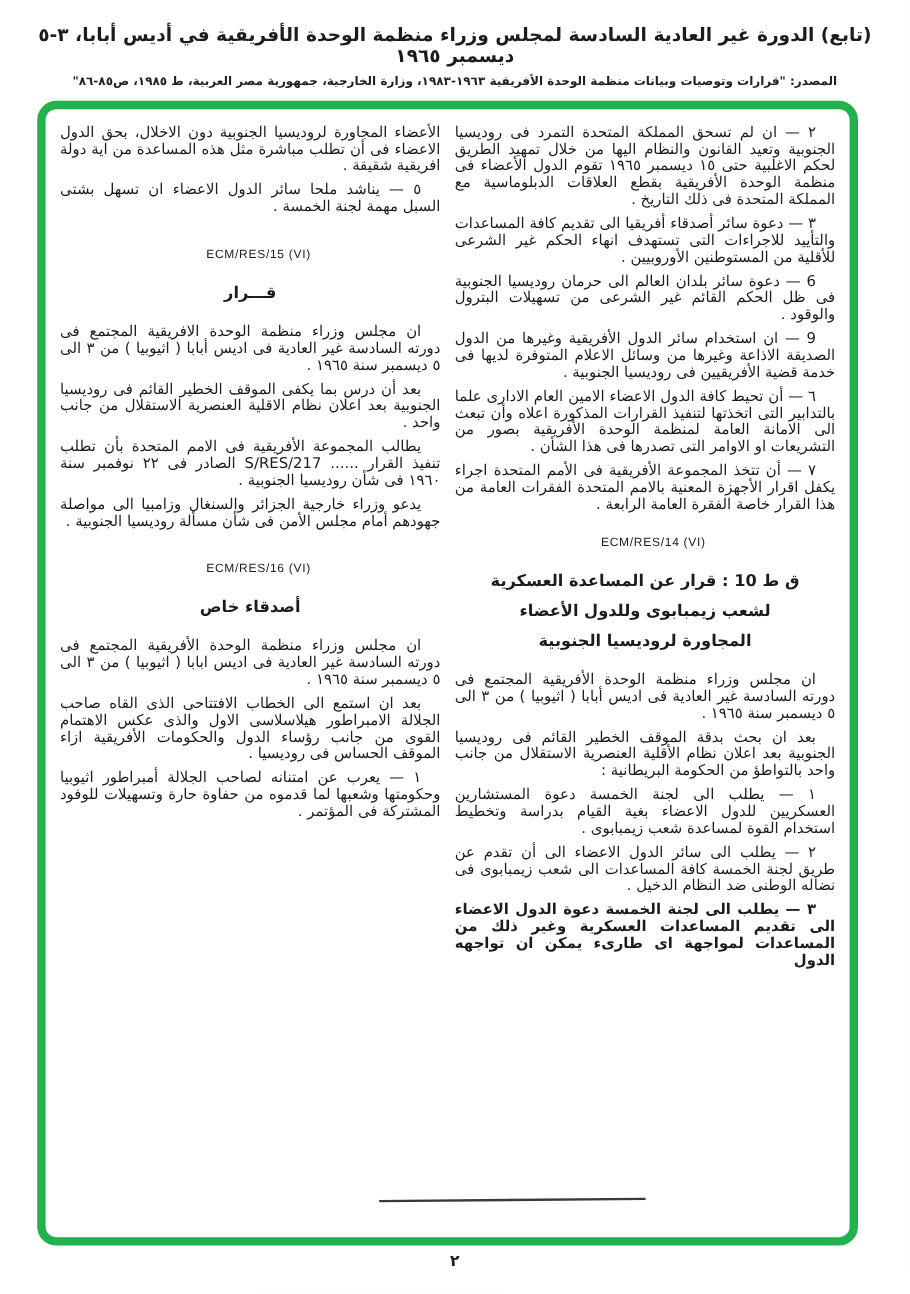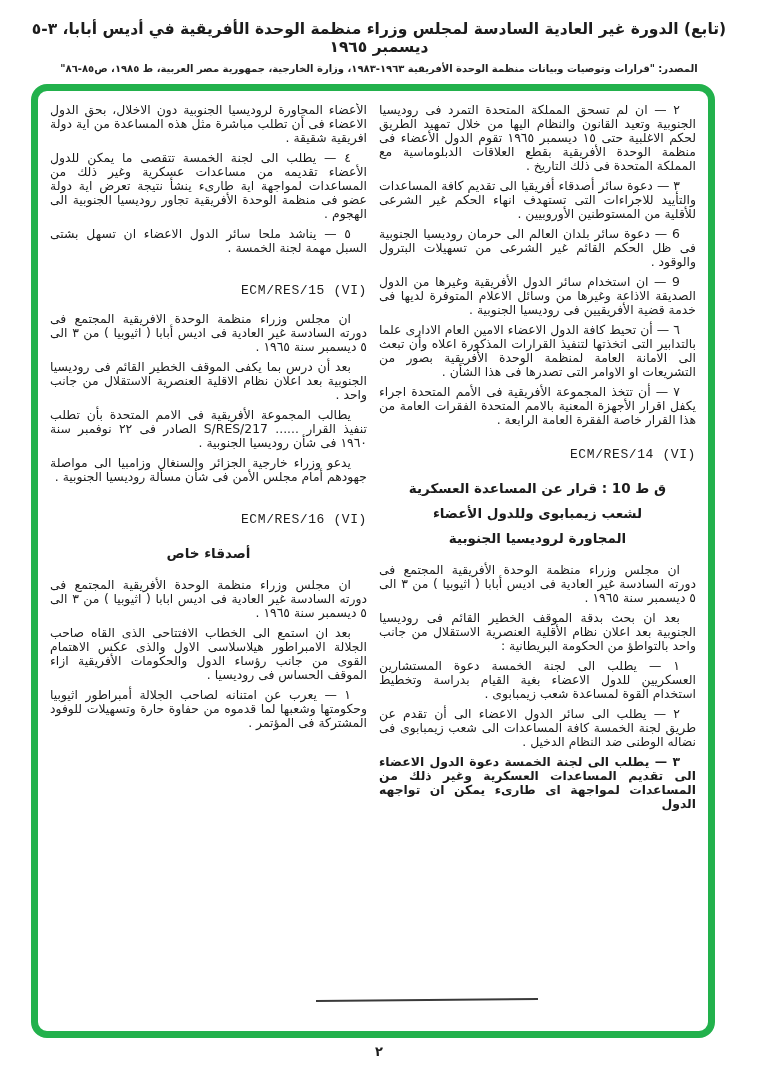--- a/index.html
+++ b/index.html
@@ -31,22 +31,22 @@
   .col{width:50%;box-sizing:border-box;}
 
   .para{
     margin:0 0 6px 0;direction:rtl;text-align:justify;
     font-size:12.4px;line-height:14px;text-indent:16px;
   }
   .para.cont{text-indent:0;}
   .para.bold{font-weight:bold;}
 
   .res-label{
-    direction:ltr;text-align:right;unicode-bidi:plaintext;
-    font-family:Liberation Mono, monospace;font-size:13px;letter-spacing:0.6px;
+    direction:ltr;text-align:center;unicode-bidi:plaintext;
+    font-family:Liberation Sans, sans-serif;font-size:10px;letter-spacing:0.6px;
     margin:20px 0 14px 0;padding-right:0;padding-left:14px;
   }
   .col-left .res-label{margin-top:28px;}
 
   .res-heading{
     direction:rtl;text-align:center;font-weight:bold;font-size:13.5px;
     line-height:25px;margin:0 0 12px 0;white-space:pre-line;
   }
 
   .end-rule{
@@ -85,23 +85,23 @@
 المجاورة لروديسيا الجنوبية</div>
         <p class="para">ان مجلس وزراء منظمة الوحدة الأفريقية المجتمع فى دورته السادسة غير العادية فى اديس أبابا ( اثيوبيا ) من ٣ الى ٥ ديسمبر سنة ١٩٦٥ .</p>
         <p class="para">بعد ان بحث بدقة الموقف الخطير القائم فى روديسيا الجنوبية بعد اعلان نظام الأقلية العنصرية الاستقلال من جانب واحد بالتواطؤ من الحكومة البريطانية :</p>
         <p class="para">١ — يطلب الى لجنة الخمسة دعوة المستشارين العسكريين للدول الاعضاء بغية القيام بدراسة وتخطيط استخدام القوة لمساعدة شعب زيمبابوى .</p>
         <p class="para">٢ — يطلب الى سائر الدول الاعضاء الى أن تقدم عن طريق لجنة الخمسة كافة المساعدات الى شعب زيمبابوى فى نضاله الوطنى ضد النظام الدخيل .</p>
         <p class="para bold">٣ — يطلب الى لجنة الخمسة دعوة الدول الاعضاء الى تقديم المساعدات العسكرية وغير ذلك من المساعدات لمواجهة اى طارىء يمكن ان تواجهه الدول</p>
       </section>
 
       <section class="col col-left">
         <p class="para cont">الأعضاء المجاورة لروديسيا الجنوبية دون الاخلال، بحق الدول الاعضاء فى أن تطلب مباشرة مثل هذه المساعدة من اية دولة افريقية شقيقة .</p>
-        <p class="para">٤ — يطلب الى لجنة الخمسة تتقصى ما يمكن للدول الأعضاء تقديمه من مساعدات عسكرية وغير ذلك من المساعدات لمواجهة اية طارىء ينشأ نتيجة تعرض اية دولة عضو فى منظمة الوحدة الأفريقية تجاور روديسيا الجنوبية الى الهجوم .</p>
         <p class="para">٥ — يناشد ملحا سائر الدول الاعضاء ان تسهل بشتى السبل مهمة لجنة الخمسة .</p>
         <p class="res-label">ECM/RES/15 (VI)</p>
+        <div class="res-heading">قـــرار</div>
         <p class="para">ان مجلس وزراء منظمة الوحدة الافريقية المجتمع فى دورته السادسة غير العادية فى اديس أبابا ( اثيوبيا ) من ٣ الى ٥ ديسمبر سنة ١٩٦٥ .</p>
         <p class="para">بعد أن درس بما يكفى الموقف الخطير القائم فى روديسيا الجنوبية بعد اعلان نظام الاقلية العنصرية الاستقلال من جانب واحد .</p>
         <p class="para">يطالب المجموعة الأفريقية فى الامم المتحدة بأن تطلب تنفيذ القرار ...... S/RES/217 الصادر فى ٢٢ نوفمبر سنة ١٩٦٠ فى شأن روديسيا الجنوبية .</p>
         <p class="para">يدعو وزراء خارجية الجزائر والسنغال وزامبيا الى مواصلة جهودهم أمام مجلس الأمن فى شأن مسألة روديسيا الجنوبية .</p>
         <p class="res-label">ECM/RES/16 (VI)</p>
         <div class="res-heading">أصدقاء خاص</div>
         <p class="para">ان مجلس وزراء منظمة الوحدة الأفريقية المجتمع فى دورته السادسة غير العادية فى اديس ابابا ( اثيوبيا ) من ٣ الى ٥ ديسمبر سنة ١٩٦٥ .</p>
         <p class="para">بعد ان استمع الى الخطاب الافتتاحى الذى القاه صاحب الجلالة الامبراطور هيلاسلاسى الاول والذى عكس الاهتمام القوى من جانب رؤساء الدول والحكومات الأفريقية ازاء الموقف الحساس فى روديسيا .</p>
         <p class="para">١ — يعرب عن امتنانه لصاحب الجلالة أمبراطور اثيوبيا وحكومتها وشعبها لما قدموه من حفاوة حارة وتسهيلات للوفود المشتركة فى المؤتمر .</p>
       </section>

